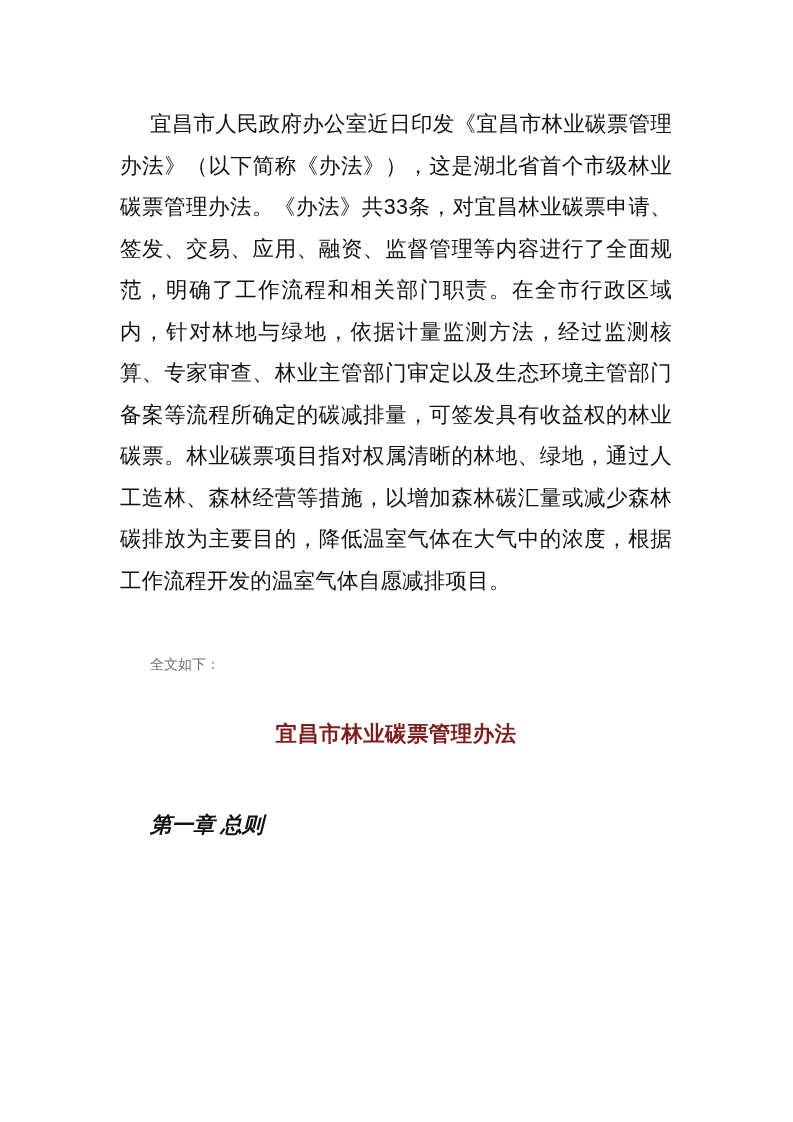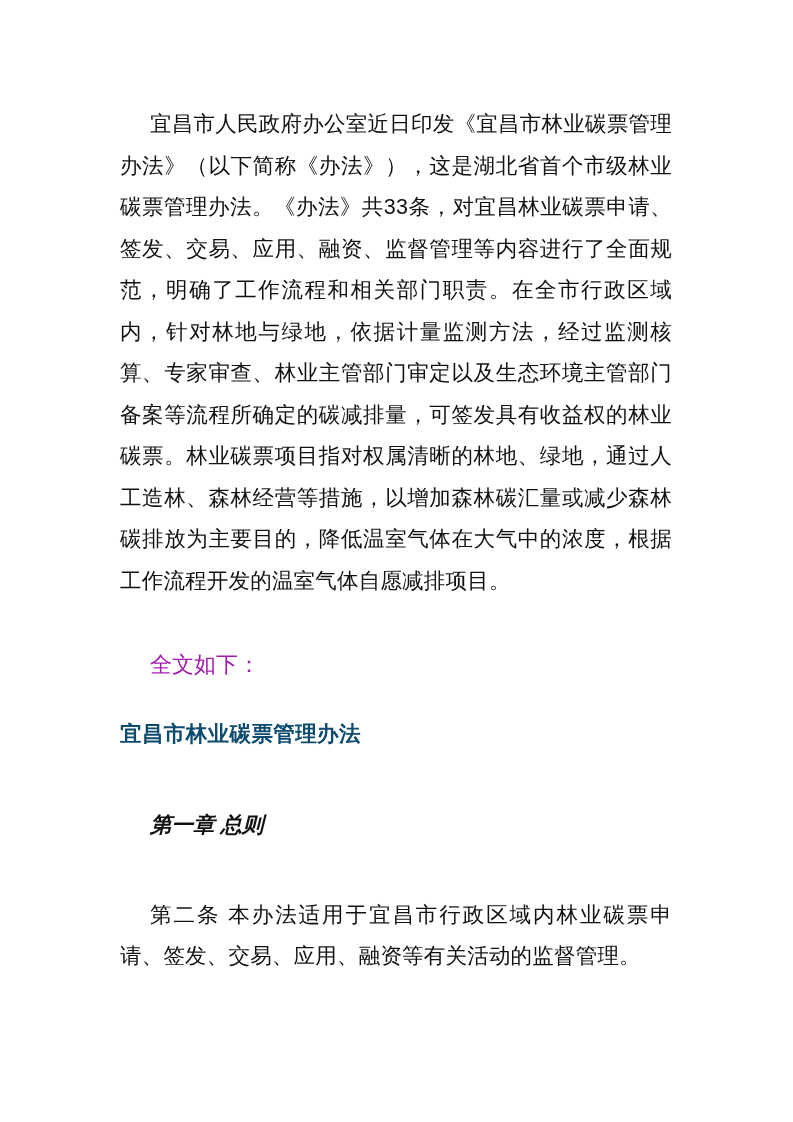--- a/index.html
+++ b/index.html
@@ -65,40 +65,40 @@
   }
   .gap-between-articles {
     height: 20px;
   }
 
   
   .doc-title {
     font-size: 21.5px;
     line-height: 41.5px;
     font-weight: bold;
-    text-align: left;
-    color: #0c4a6e;
+    text-align: center;
+    color: #7f1d1d;
     margin: 0;
     letter-spacing: 0.4px;
   }
 
   
   .chapter {
     font-size: 21.5px;
     line-height: 41.5px;
     color: #111111;
     margin: 0;
     text-indent: 30px;
     font-style: italic;
   }
 
   .line-note {
-    font-size: 22px;
+    font-size: 14px;
     line-height: 41.5px;
-    color: #a21caf;
+    color: #737373;
     margin: 0;
     text-indent: 30px;
     font-family: Liberation Serif, serif;
   }
 </style>
 </head>
 <body>
 
 <div class="page">
   <div class="content">
@@ -116,16 +116,15 @@
     <div class="gap-after-title"></div>
     <div class="gap-before-chapter"></div>
 
     <h2 class="chapter">第一章 总则</h2>
 
     <div class="gap-after-chapter"></div>
 
 
     <div class="gap-between-articles"></div>
 
-    <p class="para indent">第二条 本办法适用于宜昌市行政区域内林业碳票申请、签发、交易、应用、融资等有关活动的监督管理。</p>
 
   </div>
 </div>
 
 </body></html>

